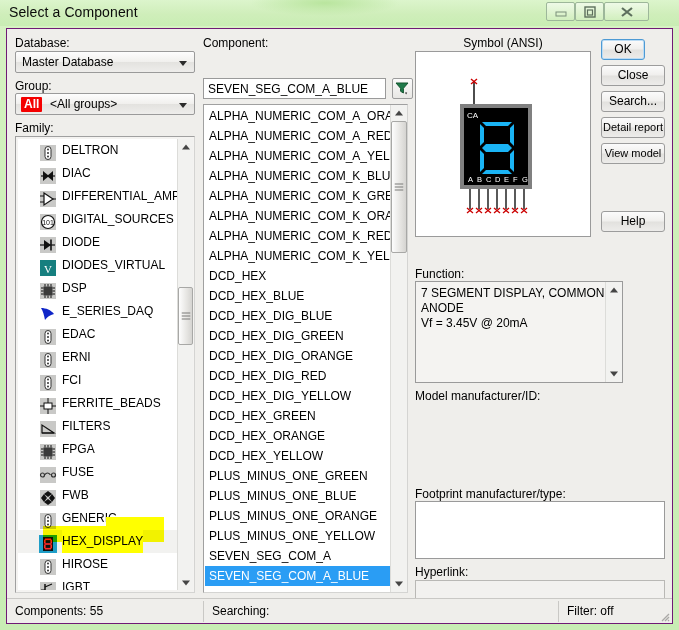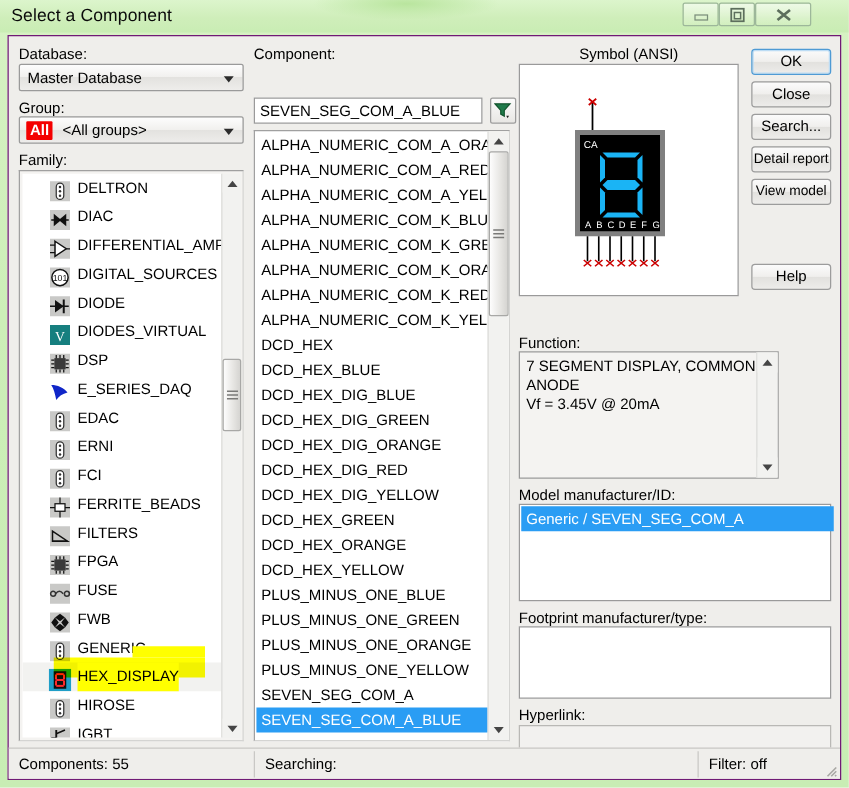--- a/index.html
+++ b/index.html
@@ -430,22 +430,22 @@
           <div class="row">DCD_HEX</div>
           <div class="row">DCD_HEX_BLUE</div>
           <div class="row">DCD_HEX_DIG_BLUE</div>
           <div class="row">DCD_HEX_DIG_GREEN</div>
           <div class="row">DCD_HEX_DIG_ORANGE</div>
           <div class="row">DCD_HEX_DIG_RED</div>
           <div class="row">DCD_HEX_DIG_YELLOW</div>
           <div class="row">DCD_HEX_GREEN</div>
           <div class="row">DCD_HEX_ORANGE</div>
           <div class="row">DCD_HEX_YELLOW</div>
+          <div class="row">PLUS_MINUS_ONE_GREEN</div>
           <div class="row">PLUS_MINUS_ONE_BLUE</div>
-          <div class="row">PLUS_MINUS_ONE_GREEN</div>
           <div class="row">PLUS_MINUS_ONE_ORANGE</div>
           <div class="row">PLUS_MINUS_ONE_YELLOW</div>
           <div class="row">SEVEN_SEG_COM_A</div>
           <div class="row sel">SEVEN_SEG_COM_A_BLUE</div>
         </div>
     </div>
     <div class="vsb" style="right:0;top:0;width:16px;height:487px;">
       <div class="sbtn" style="left:0;top:0;width:16px;height:16px;">
         <span class="tri up"></span>
       </div>
@@ -519,21 +519,21 @@
           <path d="M60 156l6 5M66 156l-6 5"></path>
         <path d="M69 156l6 5M75 156l-6 5"></path>
           <path d="M78 156l6 5M84 156l-6 5"></path>
         <path d="M87 156l6 5M93 156l-6 5"></path>
           <path d="M96 156l6 5M102 156l-6 5"></path>
         <path d="M105 156l6 5M111 156l-6 5"></path>
       </g>
     </svg>
   </div>
 
-  <div class="btn def" style="left:594px;top:10px;width:64px;">OK</div>
+  <div class="btn def" style="left:594px;top:10px;width:44px;">OK</div>
   <div class="btn" style="left:594px;top:36px;width:64px;">Close</div>
   <div class="btn" style="left:594px;top:62px;width:64px;">Search...</div>
   <div class="btn" style="left:594px;top:88px;width:64px;font-size:11px;">Detail report</div>
   <div class="btn" style="left:594px;top:114px;width:64px;font-size:11px;">View model</div>
   <div class="btn" style="left:594px;top:182px;width:64px;">Help</div>
 
   <div class="lbl" style="position:absolute;left:408px;top:238px;">Function:</div>
   <div class="panel grey sunken" style="left:408px;top:252px;width:208px;height:102px;">
     <div style="position:absolute;left:5px;top:4px;font-size:12px;line-height:15px;width:220px;">
       <div>7 SEGMENT DISPLAY, COMMON ANODE</div>
@@ -543,23 +543,20 @@
       <div class="sbtn" style="left:0;top:0;width:16px;height:16px;">
         <span class="tri up"></span>
       </div>
       <div class="sbtn" style="left:0;bottom:0;width:16px;height:16px;">
         <span class="tri dn"></span>
       </div>
     </div>
   </div>
 
   <div class="lbl" style="position:absolute;left:408px;top:360px;">Model manufacturer/ID:</div>
-  <div class="panel sunken" style="left:408px;top:374px;width:250px;height:78px;">
-    <div class="row sel" style="margin:1px;width:246px;">Generic / SEVEN_SEG_COM_A</div>
-  </div>
 
   <div class="lbl" style="position:absolute;left:408px;top:458px;">Footprint manufacturer/type:</div>
   <div class="panel sunken" style="left:408px;top:472px;width:250px;height:58px;">
     <div class="row" style="margin:1px;"></div>
   </div>
 
   <div class="lbl" style="position:absolute;left:408px;top:536px;">Hyperlink:</div>
   <input class="sunken" type="text" style="position: absolute; left: 408px; top: 551px; width: 250px; height: 20px; box-sizing: border-box; padding: 0px 4px; background: rgb(242, 241, 239); border: 1px solid rgb(185, 184, 181); font-family: &quot;Liberation Sans&quot;, sans-serif; font-size: 12px;" value="">
 
   <div id="statusbar">

